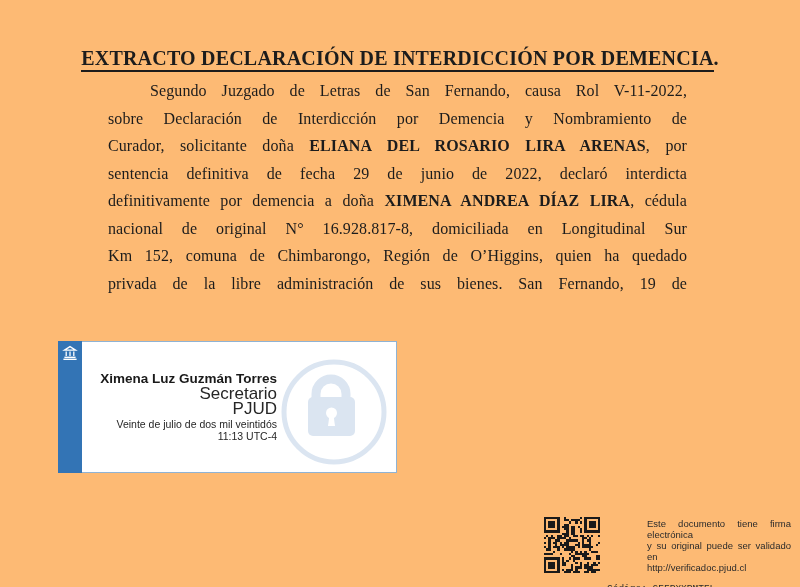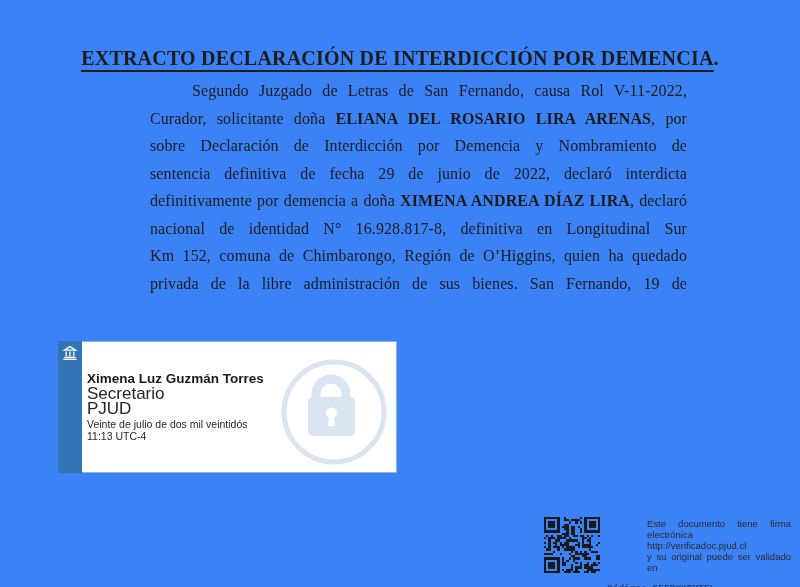--- a/index.html
+++ b/index.html
@@ -1,20 +1,20 @@
 <!DOCTYPE html>
 <html><head>
 <meta charset="utf-8">
 <style>
   html, body { margin: 0; padding: 0; background: #ffffff; }
   .page {
     position: relative;
     width: 800px;
     height: 587px;
-    background: #3b82f6;
+    background: #fdba74;
     overflow: hidden;
     font-family: "Liberation Serif", serif;
     color: #1c1c1c;
   }
 
   
   .doc-title {
     position: absolute;
     top: 47px;
     left: 0;
@@ -39,21 +39,20 @@
     left: 108px;
     width: 579px;
     font-size: 16px;
     line-height: 27.5px;
     letter-spacing: 0.1px;
   }
   .paragraph .line {
     text-align: justify;
     text-align-last: justify;
     white-space: normal;
-    margin-left: 42px;
   }
   .paragraph .line.indent { text-indent: 42px; }
   .paragraph .line.last { text-align-last: left; }
   .paragraph .seg-bold { font-weight: bold; }
 
   
   .sig-box {
     position: absolute;
     left: 58px;
     top: 341px;
@@ -79,20 +78,21 @@
     width: 110px;
     height: 110px;
   }
   .sig-content {
     position: absolute;
     left: 28px;
     top: 29px;
     width: 190px;
     font-family: "Liberation Sans", sans-serif;
     color: #262626;
+    text-align: right;
   }
   .sig-name { font-size: 13.5px; font-weight: bold; line-height: 15px; color: #1a1a1a; }
   .sig-role, .sig-inst { font-size: 17px; line-height: 15px; }
   .sig-small { font-size: 10.5px; line-height: 12px; margin-top: 2px; }
 
   
   .verify-block { position: absolute; left: 544px; top: 517px; }
   .qr { position: absolute; left: 0; top: 0; width: 56px; height: 56px; }
   .verify-text {
     position: absolute;
@@ -115,25 +115,25 @@
 </style>
 </head>
 <body>
 
 <div class="page">
 
   <div class="doc-title"><span class="underlined">EXTRACTO DECLARACIÓN DE INTERDICCIÓN POR DEMENCIA</span><span>.</span></div>
 
   <div class="paragraph" id="paragraph">
       <div class="line indent"><span>Segundo Juzgado de Letras de San Fernando, causa Rol V-11-2022,</span></div>
+      <div class="line"><span>sobre Declaración de Interdicción por Demencia y Nombramiento de</span></div>
       <div class="line"><span>Curador, solicitante doña </span><span class="seg-bold">ELIANA DEL ROSARIO LIRA ARENAS</span><span>, por</span></div>
-      <div class="line"><span>sobre Declaración de Interdicción por Demencia y Nombramiento de</span></div>
       <div class="line"><span>sentencia definitiva de fecha 29 de junio de 2022, declaró interdicta</span></div>
-      <div class="line"><span>definitivamente por demencia a doña </span><span class="seg-bold">XIMENA ANDREA DÍAZ LIRA</span><span>, declaró</span></div>
-      <div class="line"><span>nacional de identidad N° 16.928.817-8, definitiva en Longitudinal Sur</span></div>
+      <div class="line"><span>definitivamente por demencia a doña </span><span class="seg-bold">XIMENA ANDREA DÍAZ LIRA</span><span>, cédula</span></div>
+      <div class="line"><span>nacional de original N° 16.928.817-8, domiciliada en Longitudinal Sur</span></div>
       <div class="line"><span>Km 152, comuna de Chimbarongo, Región de O’Higgins, quien ha quedado</span></div>
       <div class="line"><span>privada de la libre administración de sus bienes. San Fernando, 19 de</span></div>
     </div>
 
   <div class="sig-box">
     <div class="sig-bar">
       <span>
         <svg width="16" height="16" viewBox="0 0 16 16">
           <g fill="none" stroke="#ffffff" stroke-width="1.3">
             <path d="M8 1.6 L13.6 5.2 H2.4 Z"></path>
@@ -381,19 +381,19 @@
           <rect x="53.760000000000005" y="0" width="2.24" height="15.680000000000001"></rect>
           <rect x="44.800000000000004" y="4.48" width="6.720000000000001" height="6.720000000000001"></rect>
           <rect x="0" y="40.32000000000001" width="15.680000000000001" height="2.24"></rect>
           <rect x="0" y="53.760000000000005" width="15.680000000000001" height="2.24"></rect>
           <rect x="0" y="40.32000000000001" width="2.24" height="15.680000000000001"></rect>
           <rect x="13.440000000000001" y="40.32000000000001" width="2.24" height="15.680000000000001"></rect>
           <rect x="4.48" y="44.800000000000004" width="6.720000000000001" height="6.720000000000001"></rect>
         </svg></div>
     <div class="verify-text">
       <div class="vline">Este documento tiene firma electrónica</div>
+      <div class="vline">y su original puede ser validado en</div>
       <div class="vline last">http://verificadoc.pjud.cl</div>
-      <div class="vline">y su original puede ser validado en</div>
       <div class="verify-code">Código: GEFRXXRMTEL</div>
     </div>
   </div>
 
 </div>
 
 </body></html>

